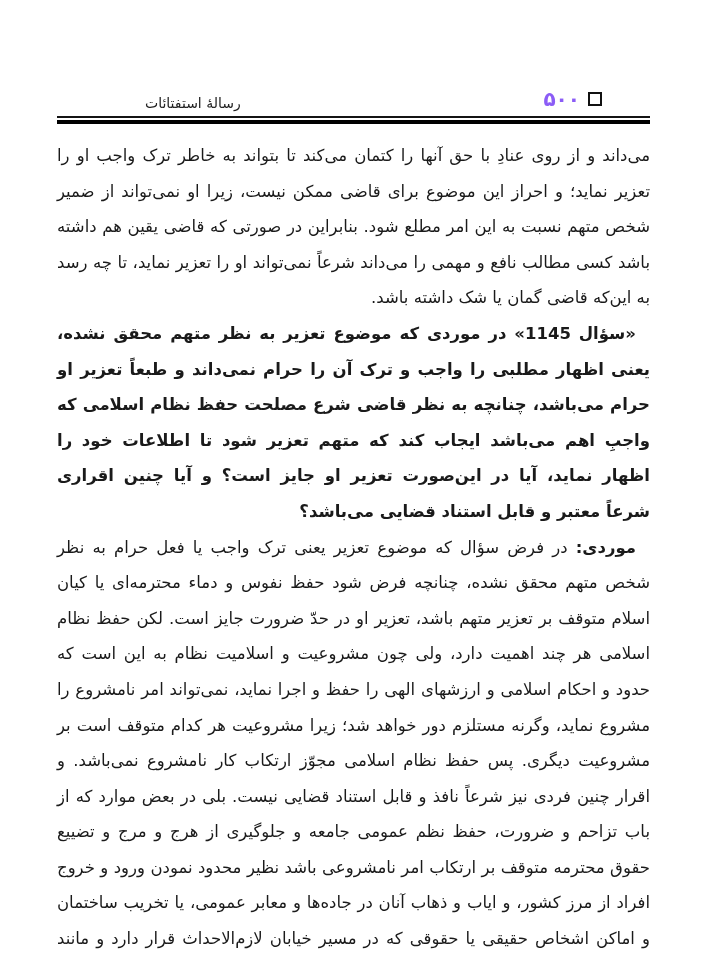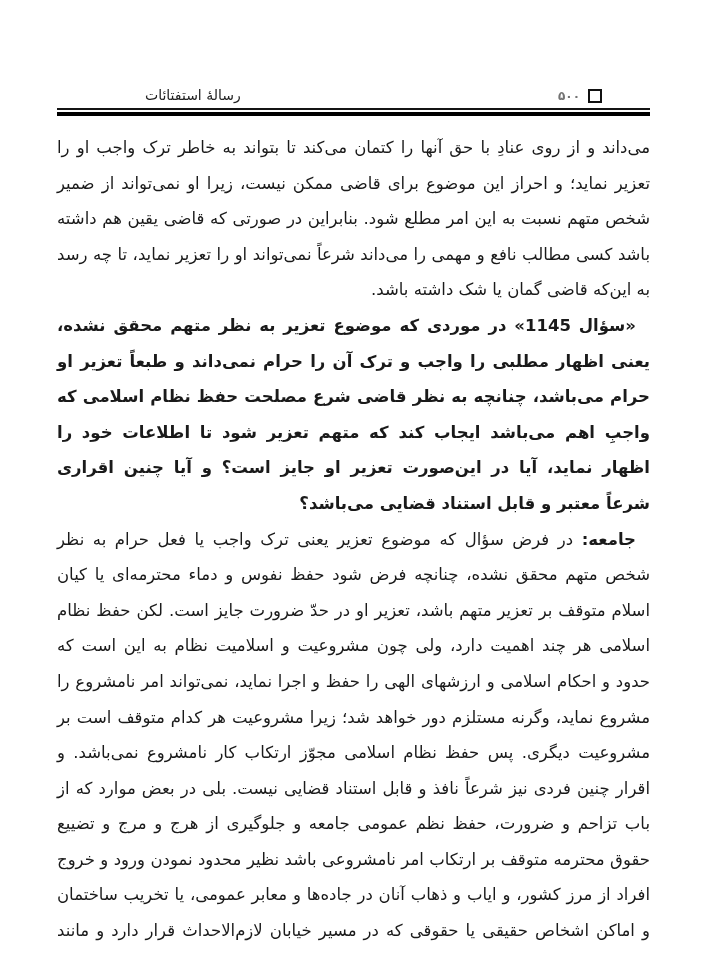--- a/index.html
+++ b/index.html
@@ -35,24 +35,24 @@
     color: #222222;
     direction: rtl;
   }
   .head-num-group {
     display: flex;
     align-items: center;
     gap: 8px;
     direction: ltr;
   }
   .head-num {
-    font-size: 12px;
+    font-size: 20px;
     font-weight: bold;
     letter-spacing: 1px;
-    color: #737373;
+    color: #8b5cf6;
   }
   .square-box {
     display: inline-block;
     width: 10px;
     height: 10px;
     border: 2.5px solid #111111;
     box-sizing: content-box;
   }
   
   .rule-thin {
@@ -107,19 +107,19 @@
     <div class="rule-thin"></div>
     <div class="rule-thick"></div>
 
     <div class="body-text">
       <p class="para continuation">می‌داند و از روی عنادِ با حق آنها را کتمان می‌کند تا بتواند به خاطر ترک واجب او را تعزیر نماید؛ و احراز این موضوع برای قاضی ممکن نیست، زیرا او نمی‌تواند از ضمیر شخص متهم نسبت به این امر مطلع شود. بنابراین در صورتی که قاضی یقین هم داشته باشد کسی مطالب نافع و مهمی را می‌داند شرعاً نمی‌تواند او را تعزیر نماید، تا چه رسد به این‌که قاضی گمان یا شک داشته باشد.</p>
       <p class="para question">
         <span class="q-marker">«سؤال 1145»</span>
         <span>در موردی که موضوع تعزیر به نظر متهم محقق نشده، یعنی اظهار مطلبی را واجب و ترک آن را حرام نمی‌داند و طبعاً تعزیر او حرام می‌باشد، چنانچه به نظر قاضی شرع مصلحت حفظ نظام اسلامی که واجبِ اهم می‌باشد ایجاب کند که متهم تعزیر شود تا اطلاعات خود را اظهار نماید، آیا در این‌صورت تعزیر او جایز است؟ و آیا چنین اقراری شرعاً معتبر و قابل استناد قضایی می‌باشد؟</span>
       </p>
       <p class="para answer">
-        <b class="a-label">جامعه:</b>
+        <b class="a-label">موردی:</b>
         <span>در فرض سؤال که موضوع تعزیر یعنی ترک واجب یا فعل حرام به نظر شخص متهم محقق نشده، چنانچه فرض شود حفظ نفوس و دماء محترمه‌ای یا کیان اسلام متوقف بر تعزیر متهم باشد، تعزیر او در حدّ ضرورت جایز است. لکن حفظ نظام اسلامی هر چند اهمیت دارد، ولی چون مشروعیت و اسلامیت نظام به این است که حدود و احکام اسلامی و ارزشهای الهی را حفظ و اجرا نماید، نمی‌تواند امر نامشروع را مشروع نماید، وگرنه مستلزم دور خواهد شد؛ زیرا مشروعیت هر کدام متوقف است بر مشروعیت دیگری. پس حفظ نظام اسلامی مجوّز ارتکاب کار نامشروع نمی‌باشد. و اقرار چنین فردی نیز شرعاً نافذ و قابل استناد قضایی نیست. بلی در بعض موارد که از باب تزاحم و ضرورت، حفظ نظم عمومی جامعه و جلوگیری از هرج و مرج و تضییع حقوق محترمه متوقف بر ارتکاب امر نامشروعی باشد نظیر محدود نمودن ورود و خروج افراد از مرز کشور، و ایاب و ذهاب آنان در جاده‌ها و معابر عمومی، یا تخریب ساختمان و اماکن اشخاص حقیقی یا حقوقی که در مسیر خیابان لازم‌الاحداث قرار دارد و مانند اینها، در حدّ همان ضرورت و رفع تزاحم از باب قاعدهٔ اهم و مهم با جبران خسارتهای وارده اشکال ندارد.</span>
       </p>
     </div>
 
   </div>
 </div>
 
 </body></html>

